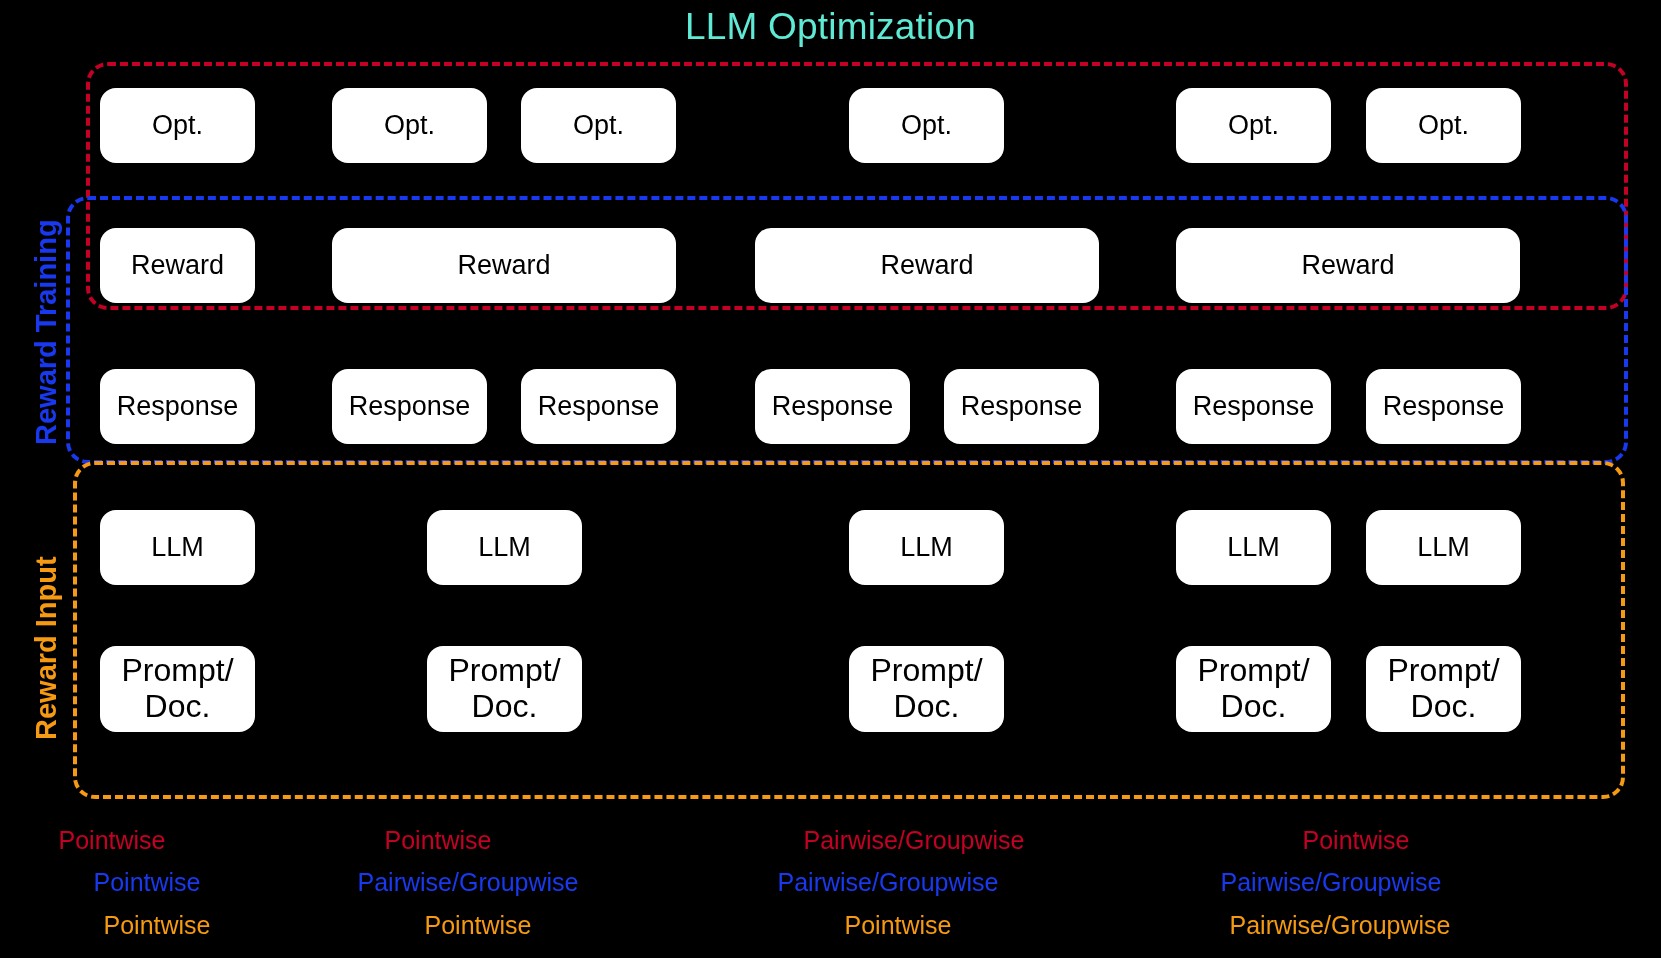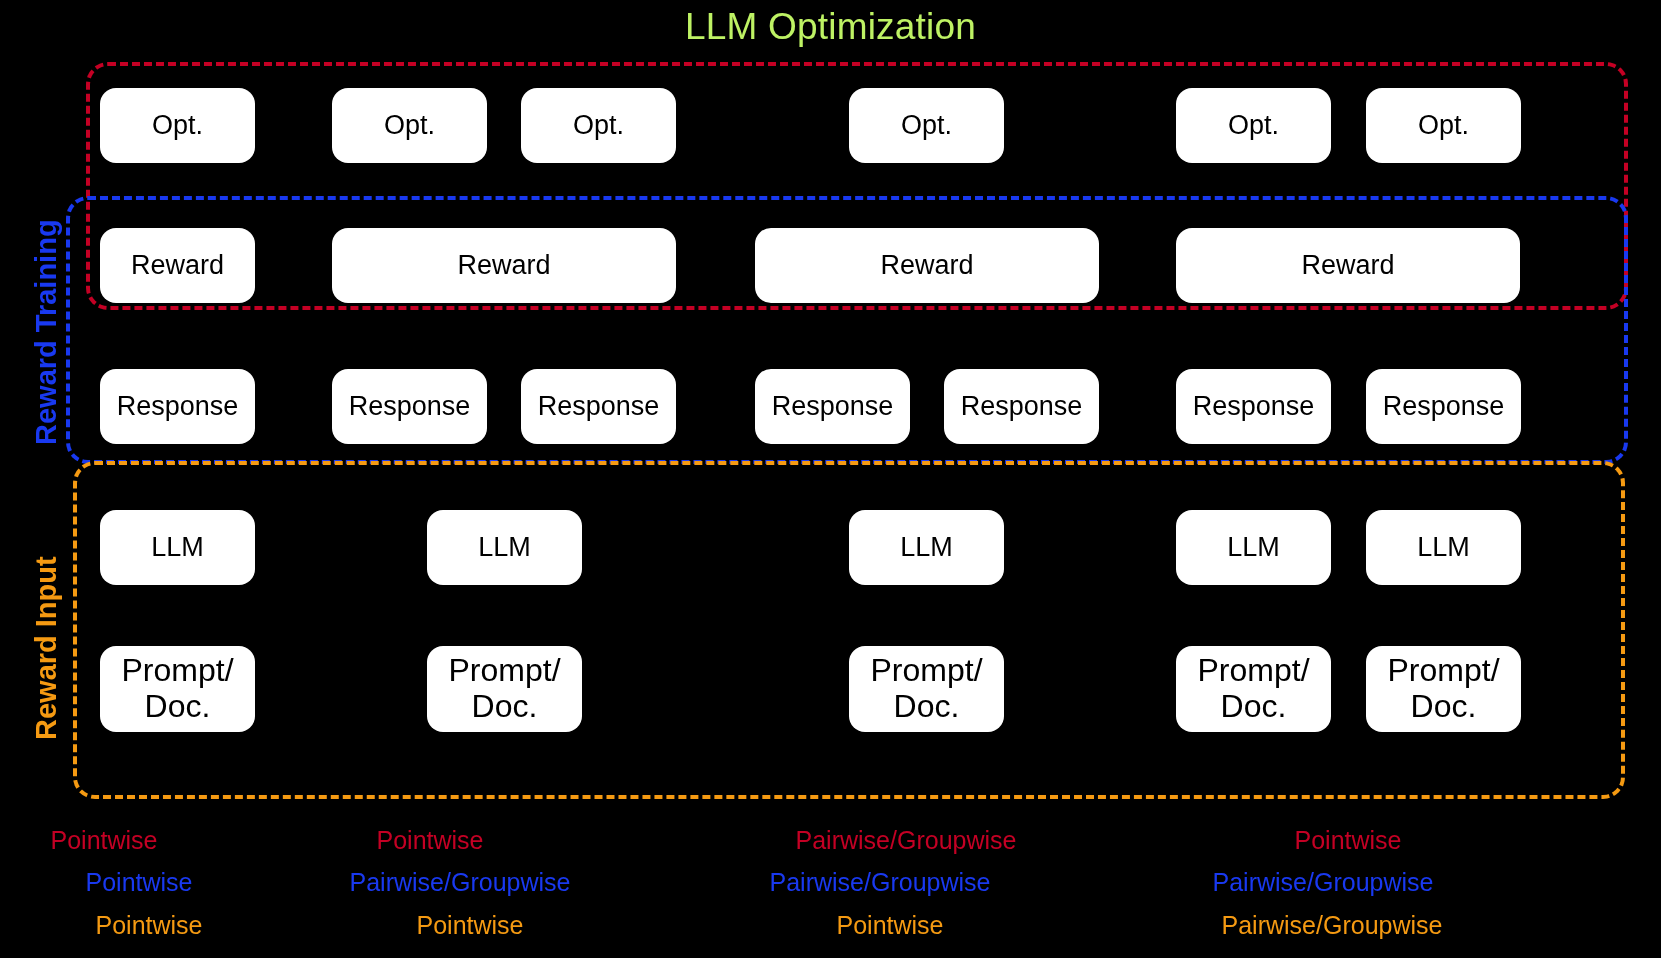--- a/index.html
+++ b/index.html
@@ -47,31 +47,32 @@
     box-sizing:border-box;
     padding:8px 6px;
   }
   .node.two-line{font-size:32px;}
 
   
   .legend-cell{
     position:absolute;text-align:center;white-space:nowrap;
     font-size:25px;font-weight:400;
     transform:translateX(-50%);
+    margin-left:8px;
   }
   .lg-red{color:#C40024;}
   .lg-blue{color:#1939F0;}
   .lg-orange{color:#F59A12;}
 </style>
 </head>
 <body>
 
 <div id="stage">
 
-  <div class="title" style="color:#bef264">LLM Optimization</div>
+  <div class="title" style="color:#5eead4">LLM Optimization</div>
 
   <div class="frame frame-red" style="left:86px;top:62px;width:1542px;height:248px;"></div>
 
   <div class="frame frame-blue" style="left:66px;top:196px;width:1562px;height:268px;"></div>
 
   <div class="frame frame-orange" style="left:73px;top:461px;width:1552px;height:338px;"></div>
 
   <div class="side-label side-blue" style="left:30px;top:445px;">Reward Training</div>
   <div class="side-label side-orange" style="left:30px;top:740px;">Reward Input</div>
 

